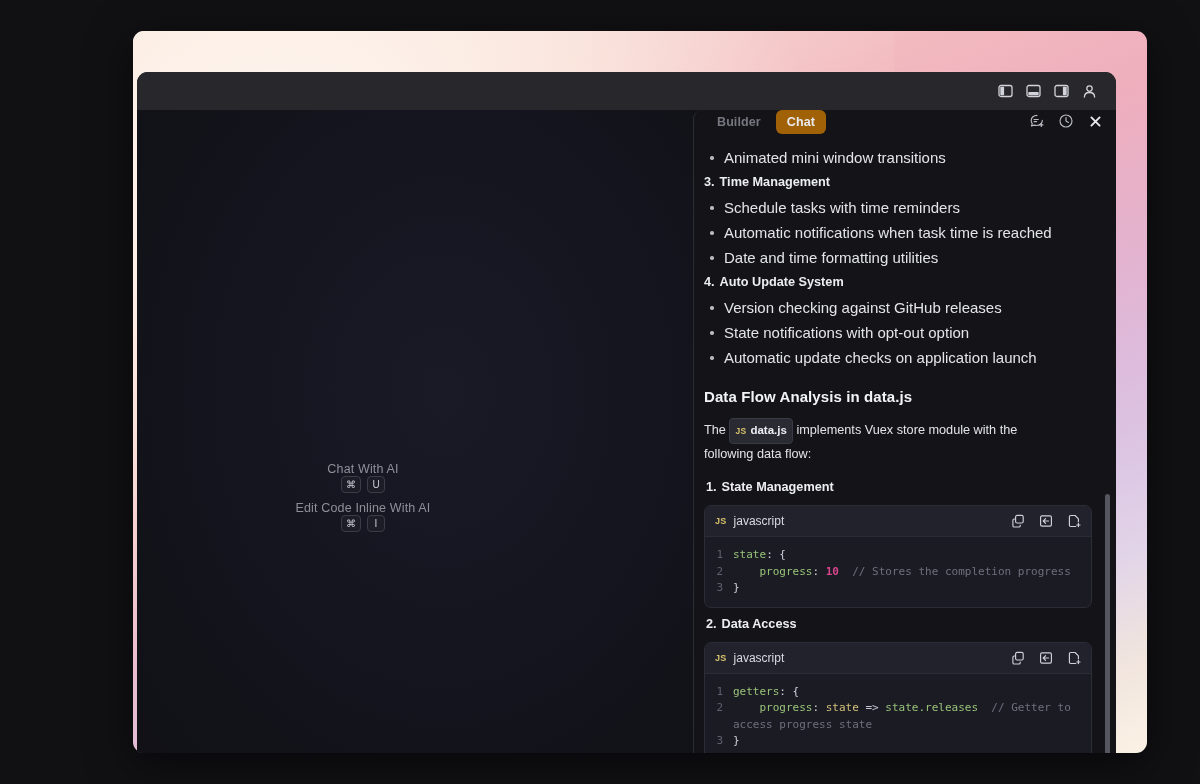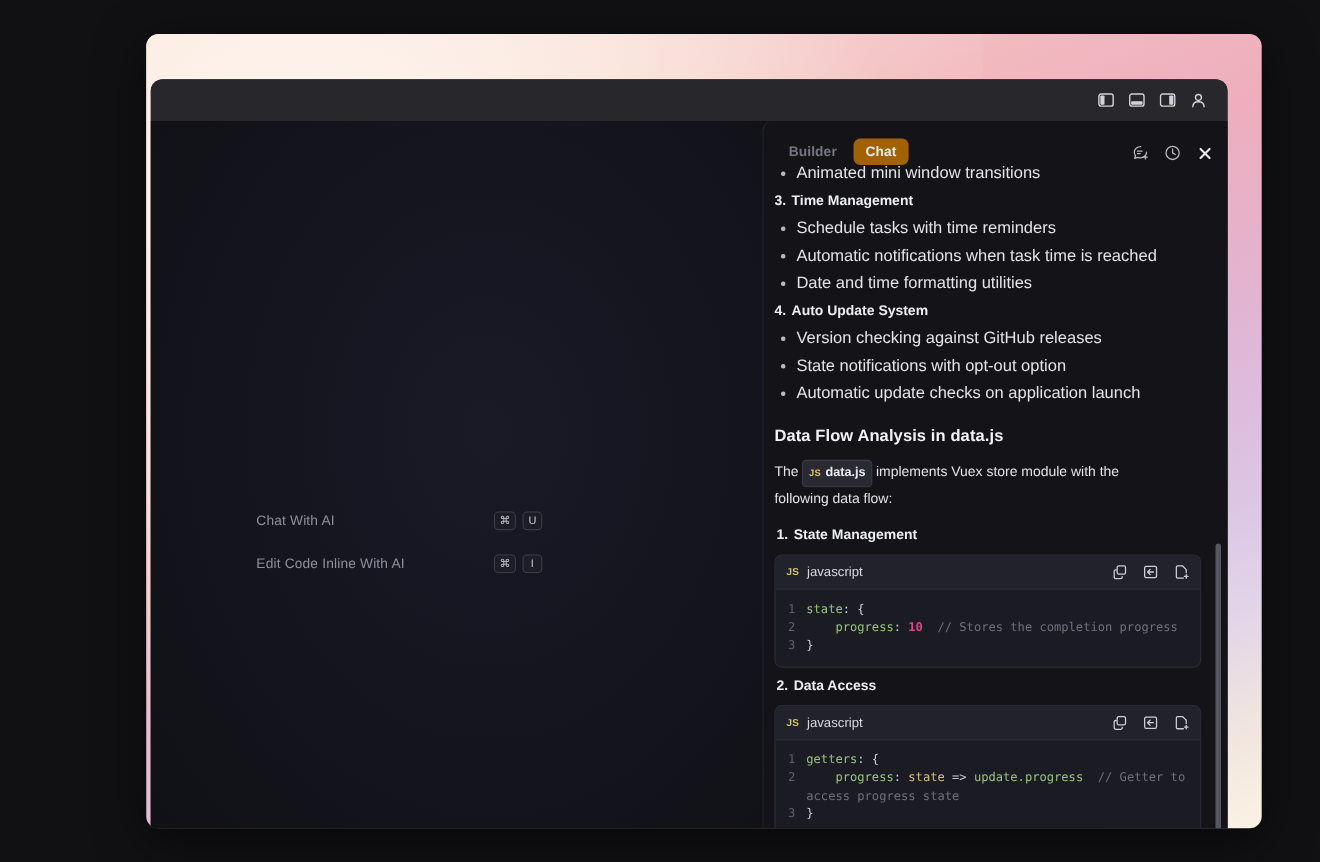--- a/index.html
+++ b/index.html
@@ -117,20 +117,21 @@
     left: 96px;
     top: 352px;
     width: 260px;
   }
   .shortcut-row {
     display: flex;
     align-items: center;
     justify-content: space-between;
     height: 22px;
     margin-bottom: 17px;
+    flex-direction: column;
   }
   .shortcut-label {
     font-size: 12.5px;
     color: #8d8f99;
     letter-spacing: 0.15px;
     white-space: nowrap;
   }
   .keys { display: flex; gap: 6px; }
   .key-cap {
     min-width: 18px;
@@ -156,21 +157,21 @@
     overflow: hidden;
     display: flex;
     flex-direction: column;
   }
 
   
   #chat-header {
     flex: none;
     height: 40px;
     display: flex;
-    align-items: flex-end;
+    align-items: flex-start;
     padding: 0 10px 0 12px;
     gap: 4px;
   }
   .chat-tab {
     font-size: 12.5px;
     font-weight: bold;
     padding: 5px 11px;
     border-radius: 6px;
     cursor: pointer;
     color: #75767f;
@@ -544,21 +545,21 @@
                           </div>
                         </div>
                       </div>
                       <div class="code-body">
                         <div class="code-line">
                           <span class="ln">1</span>
                           <span class="lt"><span class="t-key">getters</span><span class="t-punc">: {</span></span>
                         </div>
                         <div class="code-line">
                           <span class="ln">2</span>
-                          <span class="lt"><span class="t-plain">    </span><span class="t-key">progress</span><span class="t-punc">: </span><span class="t-param">state</span><span class="t-op"> =&gt; </span><span class="t-key">update.progress</span><span class="t-plain">  </span><span class="t-cmt">// Getter to access progress state</span></span>
+                          <span class="lt"><span class="t-plain">    </span><span class="t-key">progress</span><span class="t-punc">: </span><span class="t-param">state</span><span class="t-op"> =&gt; </span><span class="t-key">state.releases</span><span class="t-plain">  </span><span class="t-cmt">// Getter to access progress state</span></span>
                         </div>
                         <div class="code-line">
                           <span class="ln">3</span>
                           <span class="lt"><span class="t-punc">}</span></span>
                         </div>
                       </div>
                     </div>
                   </div>
                 </div>
 

